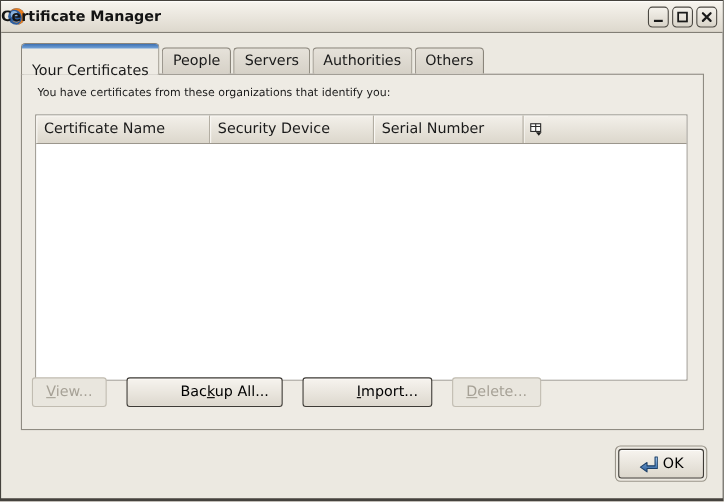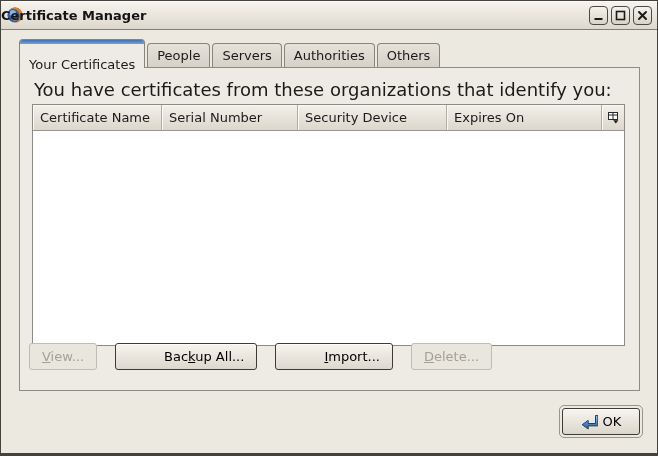--- a/index.html
+++ b/index.html
@@ -59,41 +59,41 @@
     content: ""; position: absolute; left: 0px; right: 0px; top: 0px; height: 4px;
     background: linear-gradient(#3d71b3, #74a3d8);
     border-radius: 3px 3px 0 0;
   }
   
   .notebook {
     position: absolute; left: 18px; right: 17px; top: 66px; bottom: 62px;
     box-sizing: border-box;
     border: 1px solid #8f8b82; background: #eeebe4; z-index: 1;
   }
-  .intro { position: absolute; left: 14px; top: 11px; font-size: 18px; }
+  .intro { position: absolute; left: 14px; top: 11px; font-size: 10px; }
   
   .cert-table {
     position: absolute; left: 12px; right: 14px; top: 36px; bottom: 44px;
     box-sizing: border-box;
     border: 1px solid #8f8b82; background: #ffffff;
     display: flex; flex-direction: column;
   }
   .thead {
     height: 25px; flex: 0 0 25px; display: flex;
     background: linear-gradient(#f3f0ea, #dcd7cc);
     border-bottom: 1px solid #9b968c;
   }
   .th {
     box-sizing: border-box; display: flex; align-items: center;
     padding-left: 7px; font-size: 13px; color: #1a1a1a;
     border-right: 1px solid #b3aea3;
     box-shadow: inset 1px 1px 0 #faf8f4;
     cursor: default; white-space: nowrap; overflow: hidden;
   }
-  .th.c1 { width: 129px; } .th.c2 { width: 149px; }
+  .th.c1 { width: 158px; } .th.c2 { width: 149px; }
   .th.c3 { width: 136px; } .th.c4 { flex: 1; }
   .th.picker {
     width: 22px; flex: 0 0 22px; border-right: none; padding: 0;
     justify-content: center;
   }
   .tbody { flex: 1; background: #ffffff; }
   
   .btn-row {
     position: absolute; left: 9px; bottom: 6px; height: 41px;
     display: flex; gap: 18px;
@@ -182,23 +182,22 @@
       <span>Others</span>
     </div>
   </div>
 
   <div class="notebook">
     <div class="intro">You have certificates from these organizations that identify you:</div>
 
     <div class="cert-table">
       <div class="thead">
         <div class="th c1">Certificate Name</div>
+        <div class="th c2">Security Device</div>
         <div class="th c3">Serial Number</div>
-        <div class="th c2">Security Device</div>
-        <div class="th c4">Expires On</div>
         <div class="th picker">
           <svg width="13" height="13" viewBox="0 0 13 13">
             <rect x="1.5" y="1.5" width="9" height="7" fill="#fdfdfb" stroke="#2b2b2b"></rect>
             <line x1="1.5" y1="4" x2="10.5" y2="4" stroke="#2b2b2b"></line>
             <line x1="6" y1="1.5" x2="6" y2="8.5" stroke="#2b2b2b"></line>
             <path d="M6.2 9.3 h5.2 l-2.6 3.1 z" fill="#1a1a1a"></path>
           </svg>
         </div>
       </div>
       <div class="tbody"></div>

